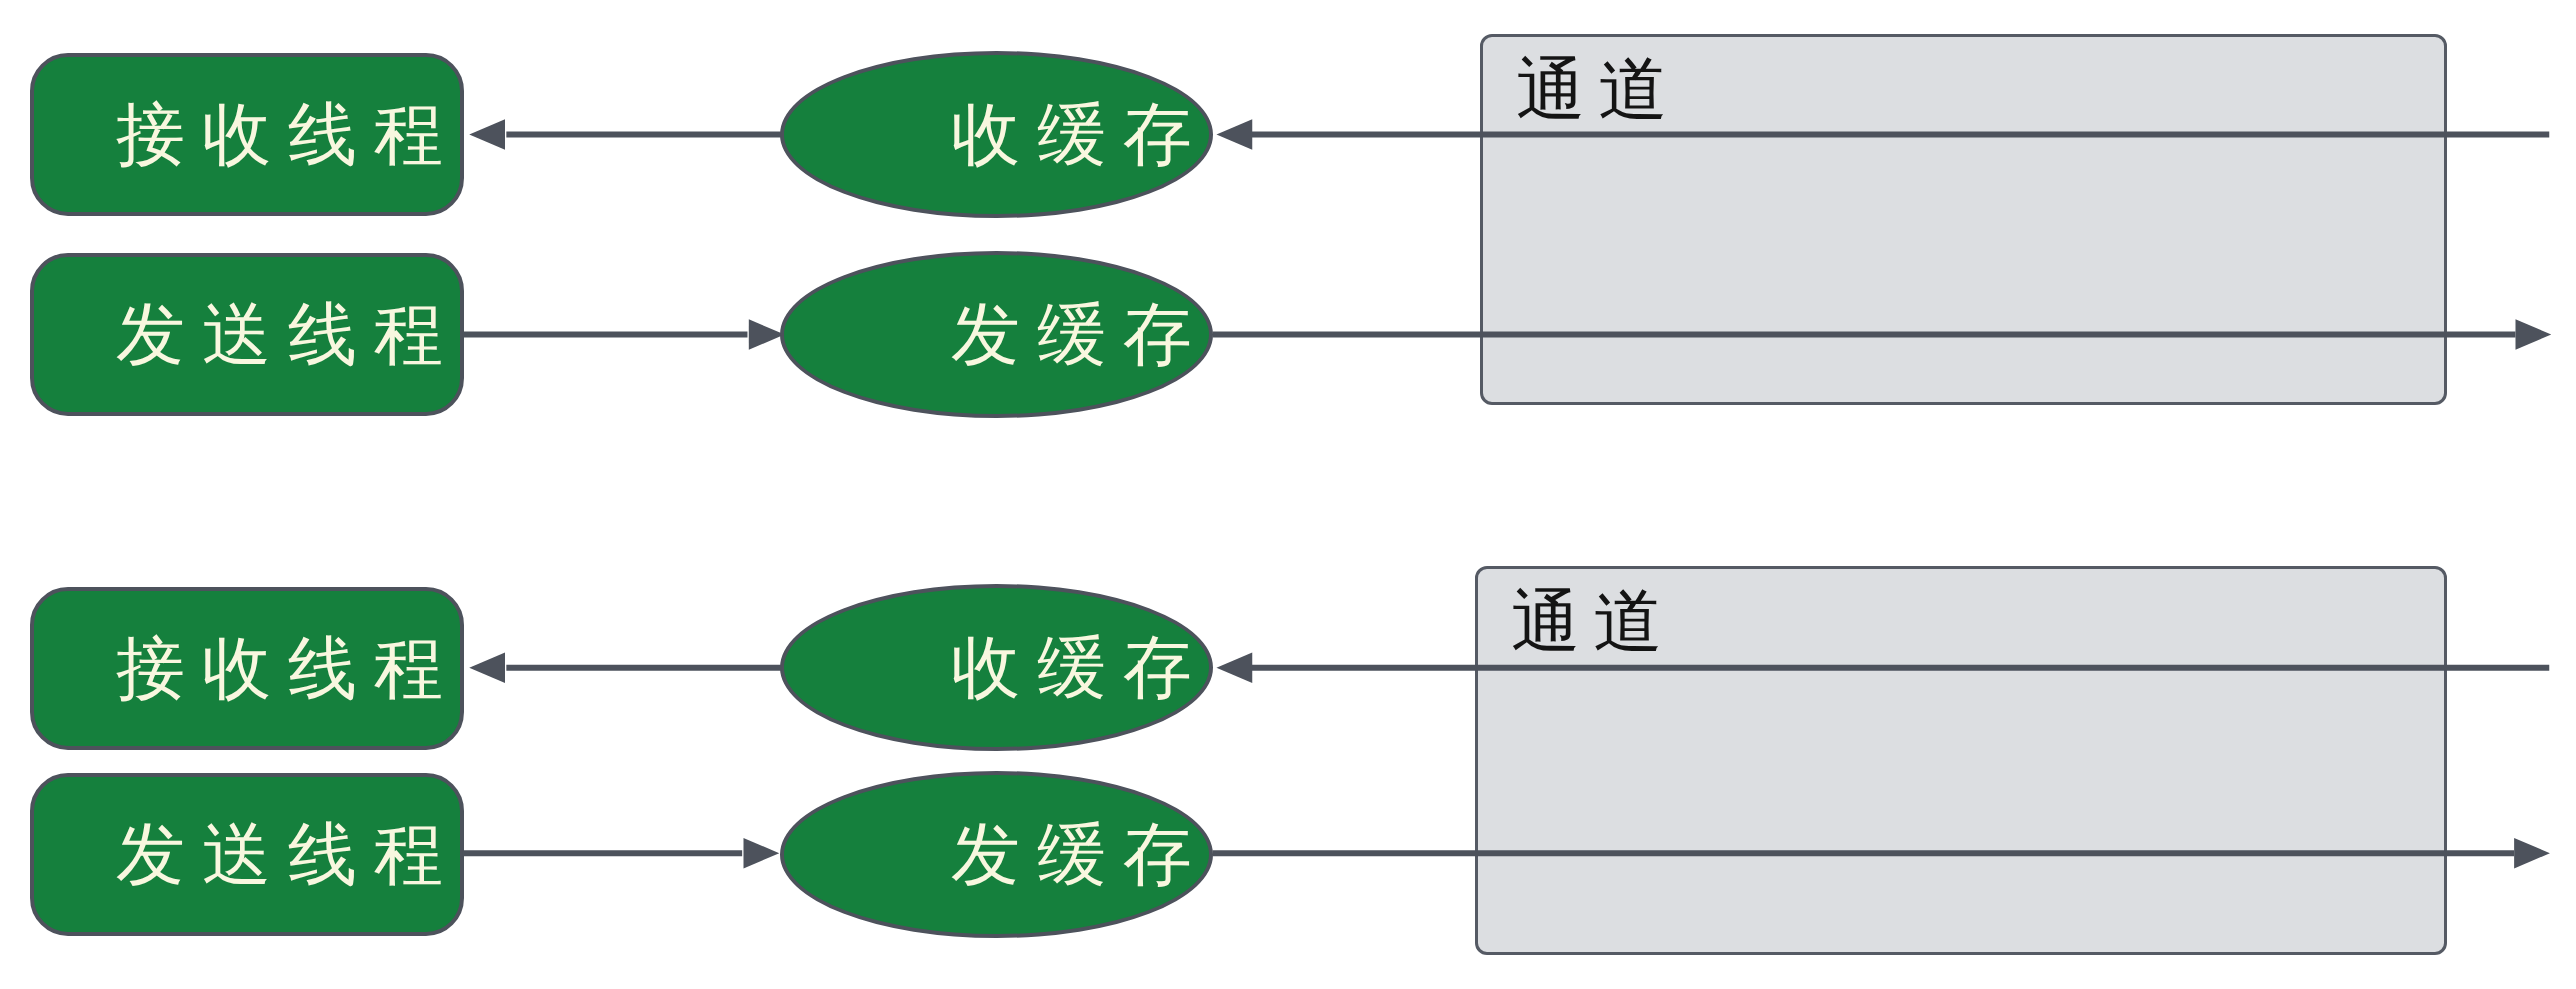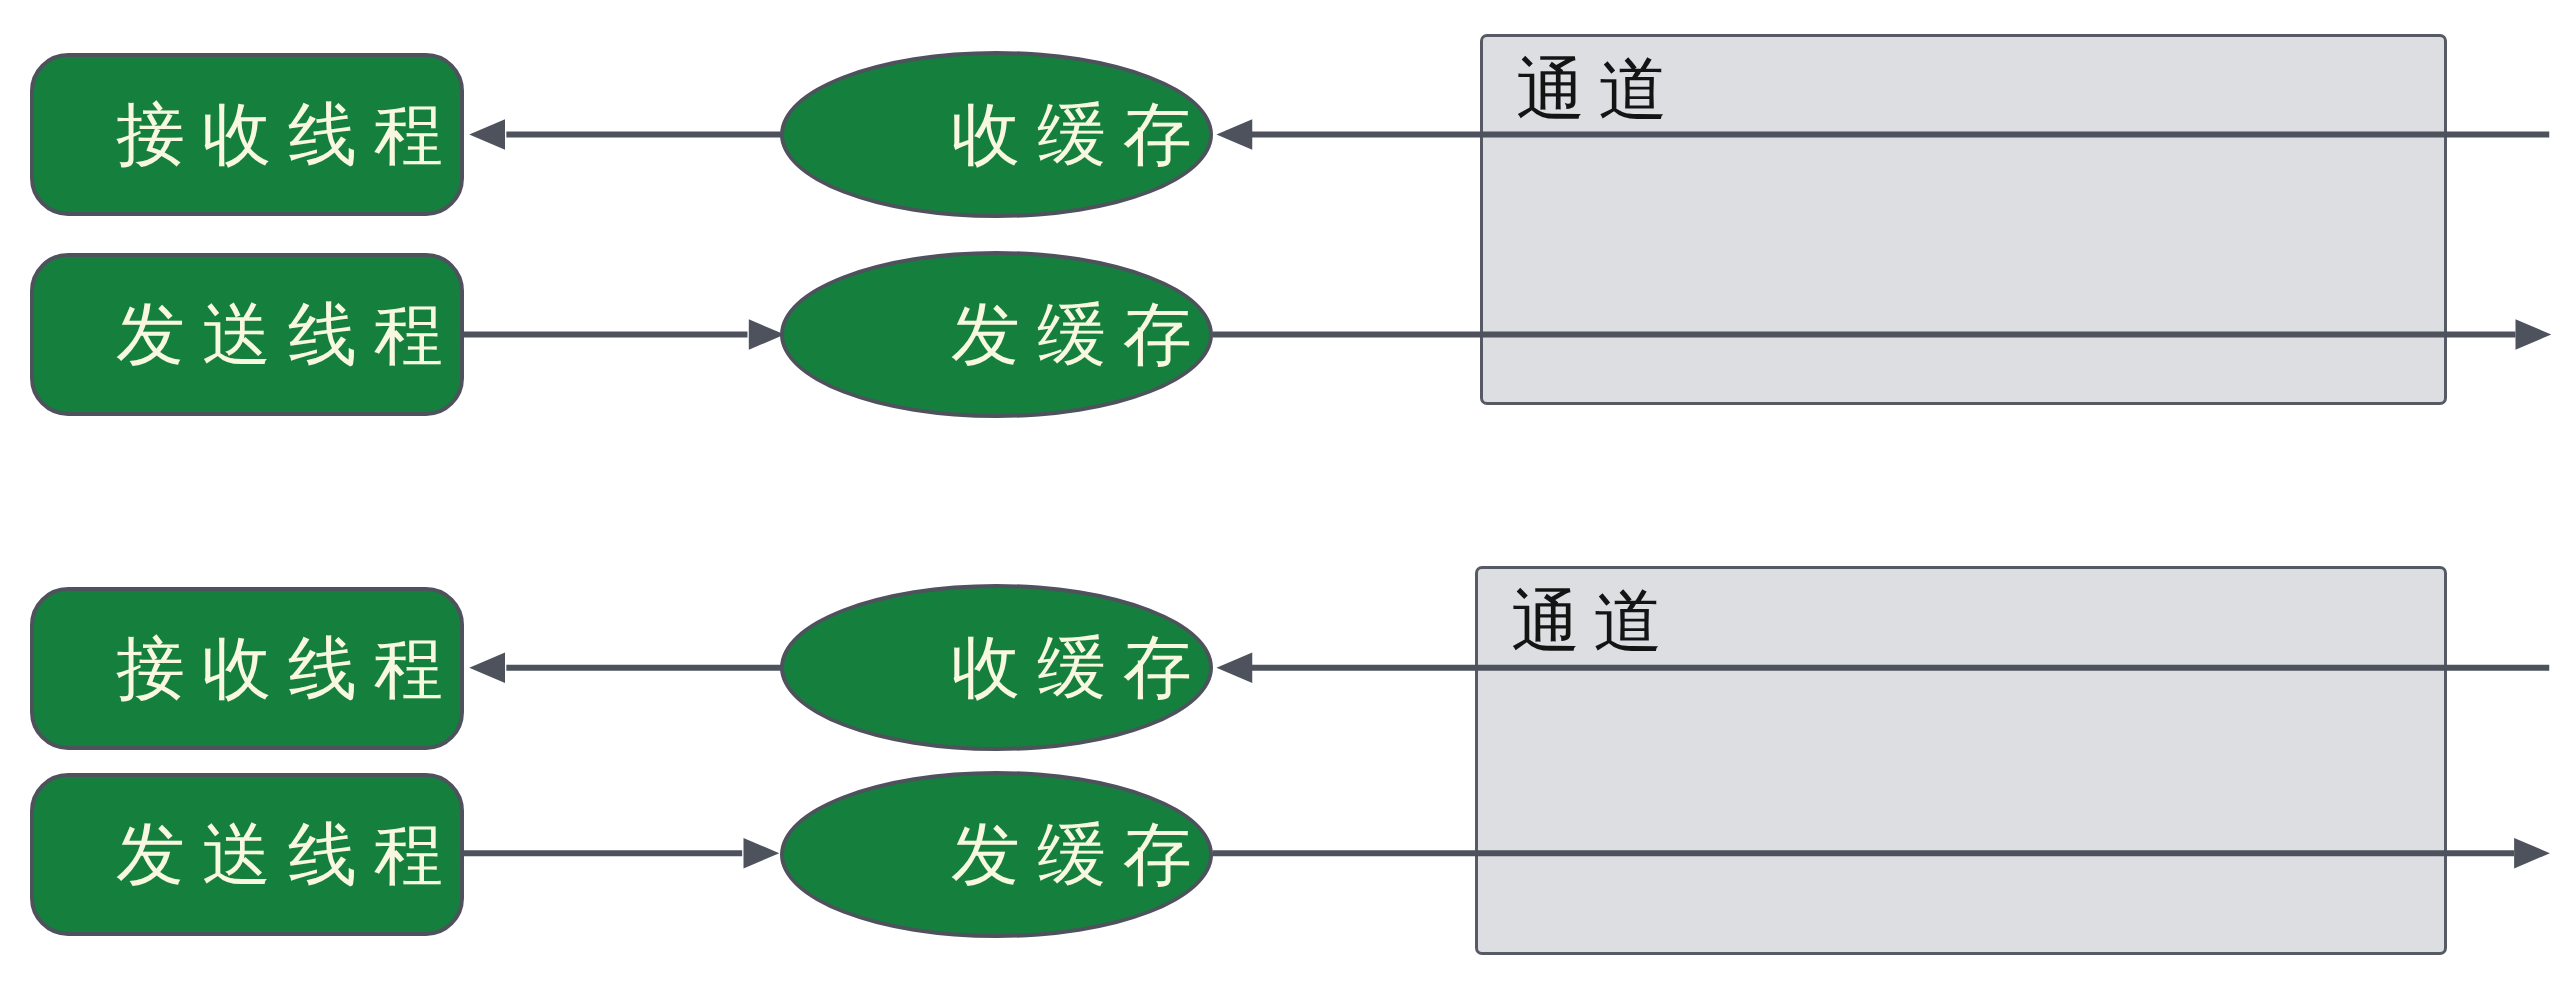--- a/index.html
+++ b/index.html
@@ -8,21 +8,21 @@
     width:2576px;height:989px;
     background:#ffffff;
     overflow:hidden;
     font-family:"DejaVu Sans",sans-serif;
   }
   
   .channel{
     position:absolute;
     background:#dcdee1;
     border:3.3px solid #555a64;
-    border-radius:7px;
+    border-radius:12px;
     box-sizing:border-box;
   }
   .channel-1{left:1480px;top:34px;width:967px;height:371px;}
   .channel-2{left:1475px;top:566px;width:972px;height:389px;}
   .channel-label{
     position:absolute;
     left:33px;top:14.6px;
     font-size:69px;
     line-height:1.1;
     color:#141414;

